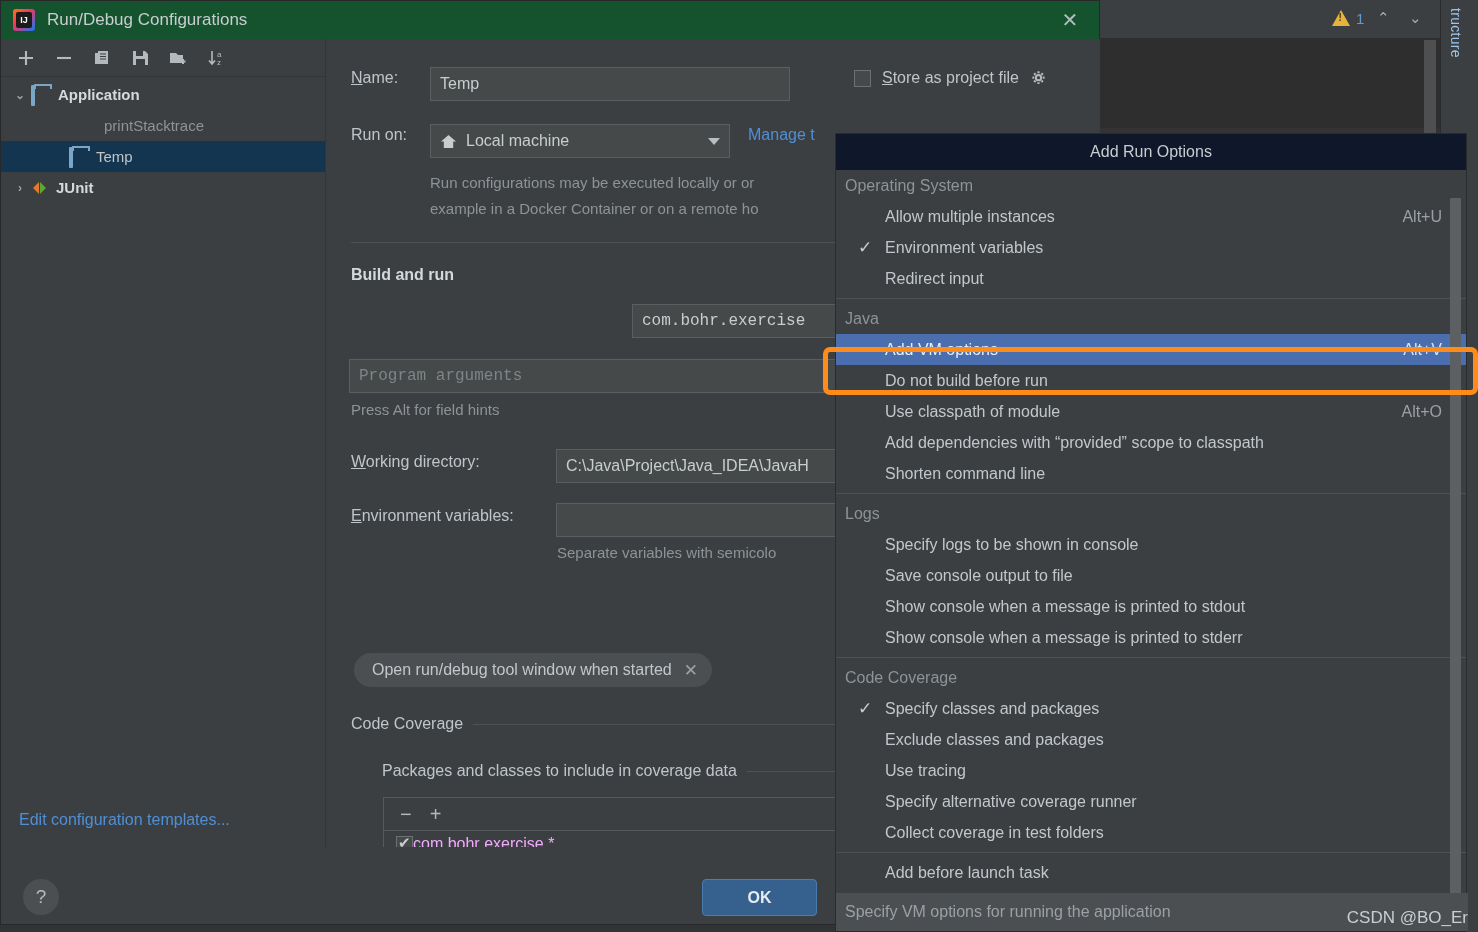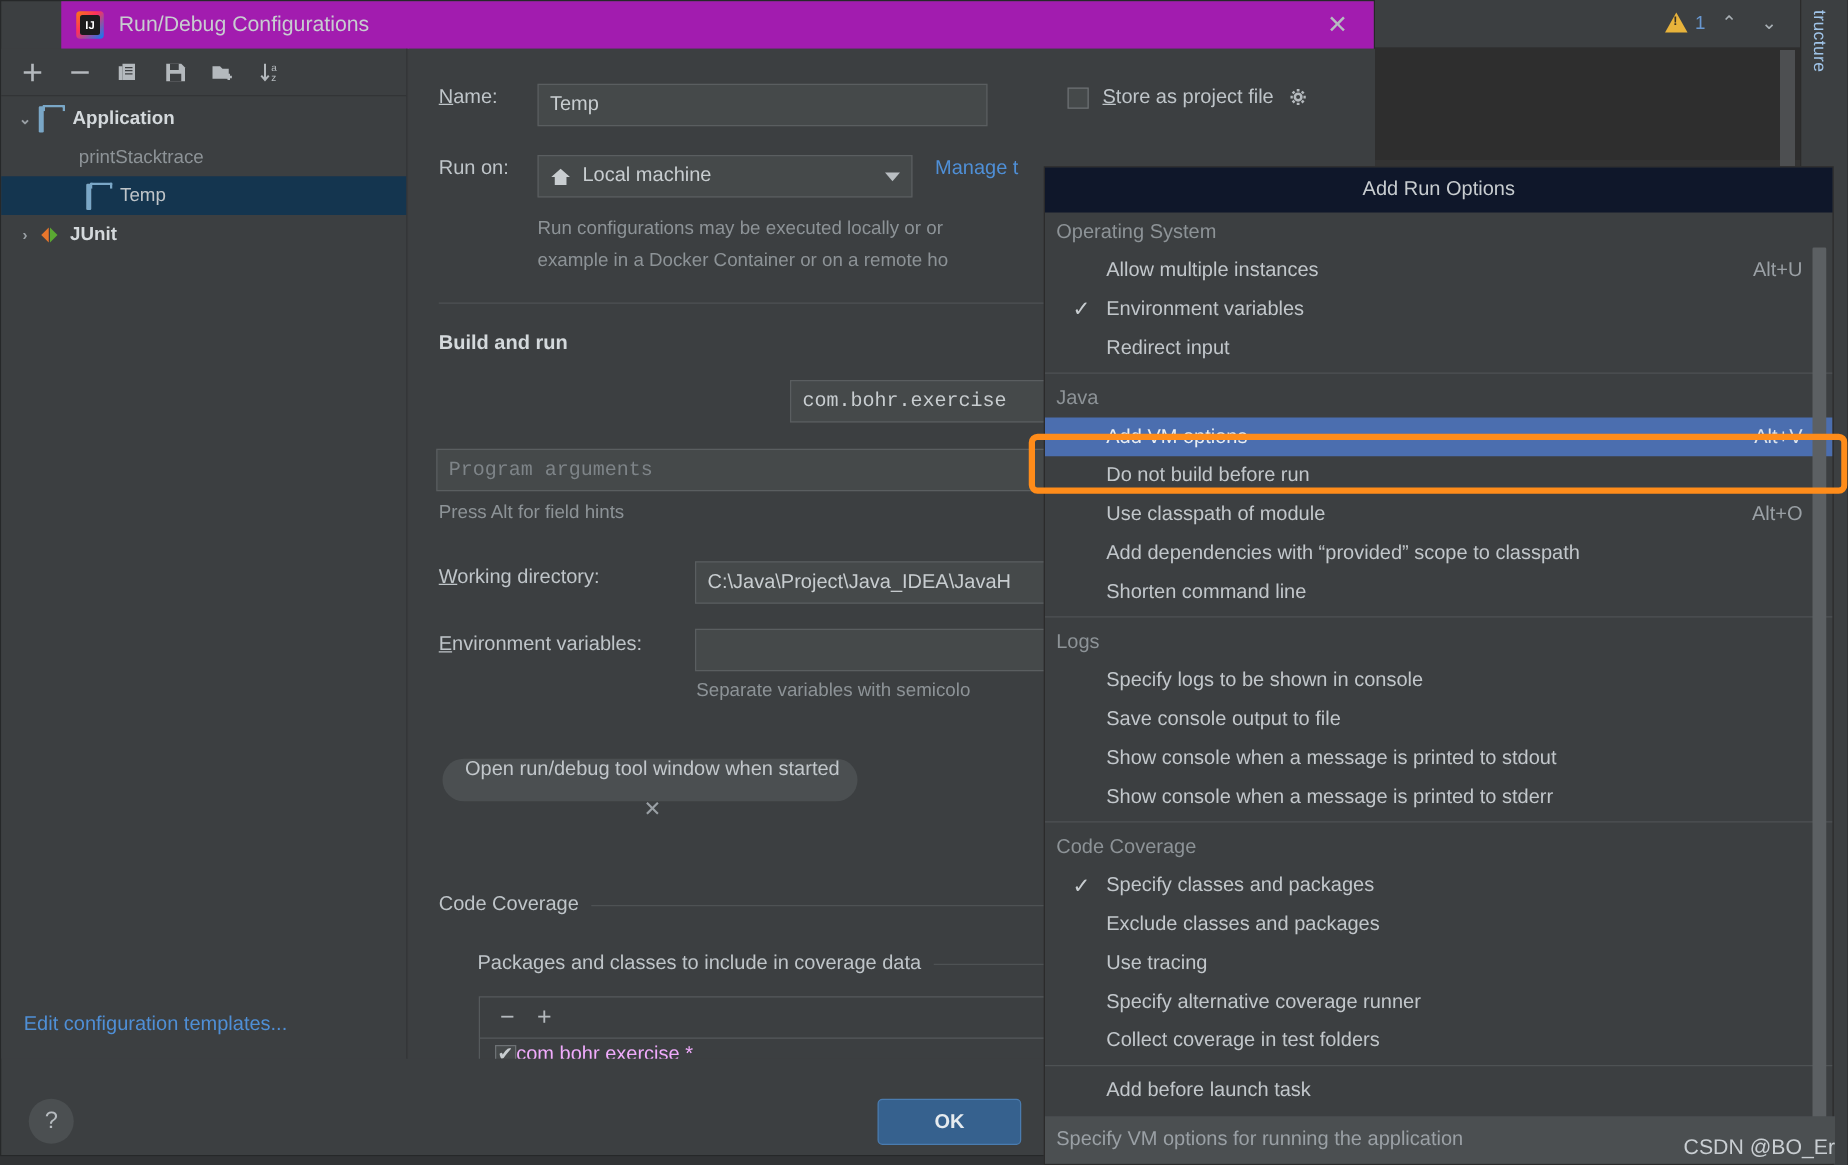--- a/index.html
+++ b/index.html
@@ -23,21 +23,21 @@
   .ide-panel2 { position:absolute; left:1100px; top:128px; width:340px; height:58px; background:#333; }
   .ide-rightstrip { position:absolute; left:1440px; top:0; width:38px; height:932px; background:#3c3f41; border-left:1px solid #2b2b2b;}
   .strip-label { position:absolute; left:1448px; top:8px; color:#a0c4e8; font-size:14px;
                  writing-mode:vertical-rl; letter-spacing:0.3px; }
   .ide-scrollv { position:absolute; left:1424px; top:40px; width:12px; height:150px; background:#4d4f51; }
   .ide-botbar { position:absolute; left:1100px; top:898px; width:340px; height:34px; background:#4a5057; }
 
   
   .dialog { position:absolute; left:0; top:0; width:1100px; height:925px;
             background:#3c3f41; border:1px solid #262829; }
-  .titlebar { height:38px; background:#a21caf; display:flex; align-items:center; padding-left:12px; position:relative;margin-left:48px; }
+  .titlebar { height:38px; background:#14532d; display:flex; align-items:center; padding-left:12px; position:relative; }
   .ij-logo { width:22px;height:22px;border-radius:3px;
              background:linear-gradient(135deg,#f97a12 0%,#fe315d 40%,#087cfa 100%);
              position:relative; flex:none; }
   .ij-logo::after { content:"IJ"; position:absolute; left:3px; top:3px; width:16px;height:16px;
                     background:#1b1b1c; color:#fff; font-size:9px; font-weight:bold;
                     display:flex;align-items:center;justify-content:center; border-radius:2px;}
   .title-text { margin-left:12px; color:#c8cdd0; font-size:17px; }
   .close-btn { position:absolute; right:18px; top:9px; width:22px;height:22px; cursor:pointer;
                color:#b6bcc0; font-size:20px; line-height:20px; text-align:center; }
 
@@ -210,21 +210,21 @@
         </div>
       </div>
 
       <div class="tree">
         <div class="tree-row group">
           <span class="twisty">⌄</span>
           <span class="node-icon"><span class="ic-app"></span></span>
           <span>Application</span>
         </div>
 
-        <div class="tree-row" style="padding-left:62px;">
+        <div class="tree-row" style="padding-left:103px;">
           <span class="tree-label dim">printStacktrace</span>
         </div>
 
         <div class="tree-row sel" style="padding-left:68px;">
           <span class="node-icon"><span class="ic-app"></span></span>
           <span>Temp</span>
         </div>
 
         <div class="tree-row group">
           <span class="twisty">›</span>
@@ -284,21 +284,21 @@
       <div class="hint" style="position:absolute; left:24px; top:362px;">Press Alt for field hints</div>
 
       <div class="lbl" style="position:absolute; left:24px; top:414px;"><span class="ul">W</span>orking directory:</div>
       <input class="inp" style="position: absolute; left: 229px; top: 410px; width: 535px;" value="C:\Java\Project\Java_IDEA\JavaH">
 
       <div class="lbl" style="position:absolute; left:24px; top:468px;"><span class="ul">E</span>nvironment variables:</div>
       <input class="inp" style="position: absolute; left: 229px; top: 464px; width: 535px;" value="">
 
       <div class="hint" style="position:absolute; left:230px; top:505px;">Separate variables with semicolo</div>
 
-      <div class="chip" style="position:absolute; left:27px; top:568px;flex-direction:column;">
+      <div class="chip" style="position:absolute; left:27px; top:614px;">
         <span>Open run/debug tool window when started</span>
         <span class="x">✕</span>
       </div>
 
       <div class="group-line" style="position:absolute; left:24px; top:676px; width:740px;">
         <span class="gl-txt">Code Coverage</span>
         <span class="gl-rule"></span>
       </div>
 
       <div class="group-line" style="position:absolute; left:55px; top:723px; width:709px;">

